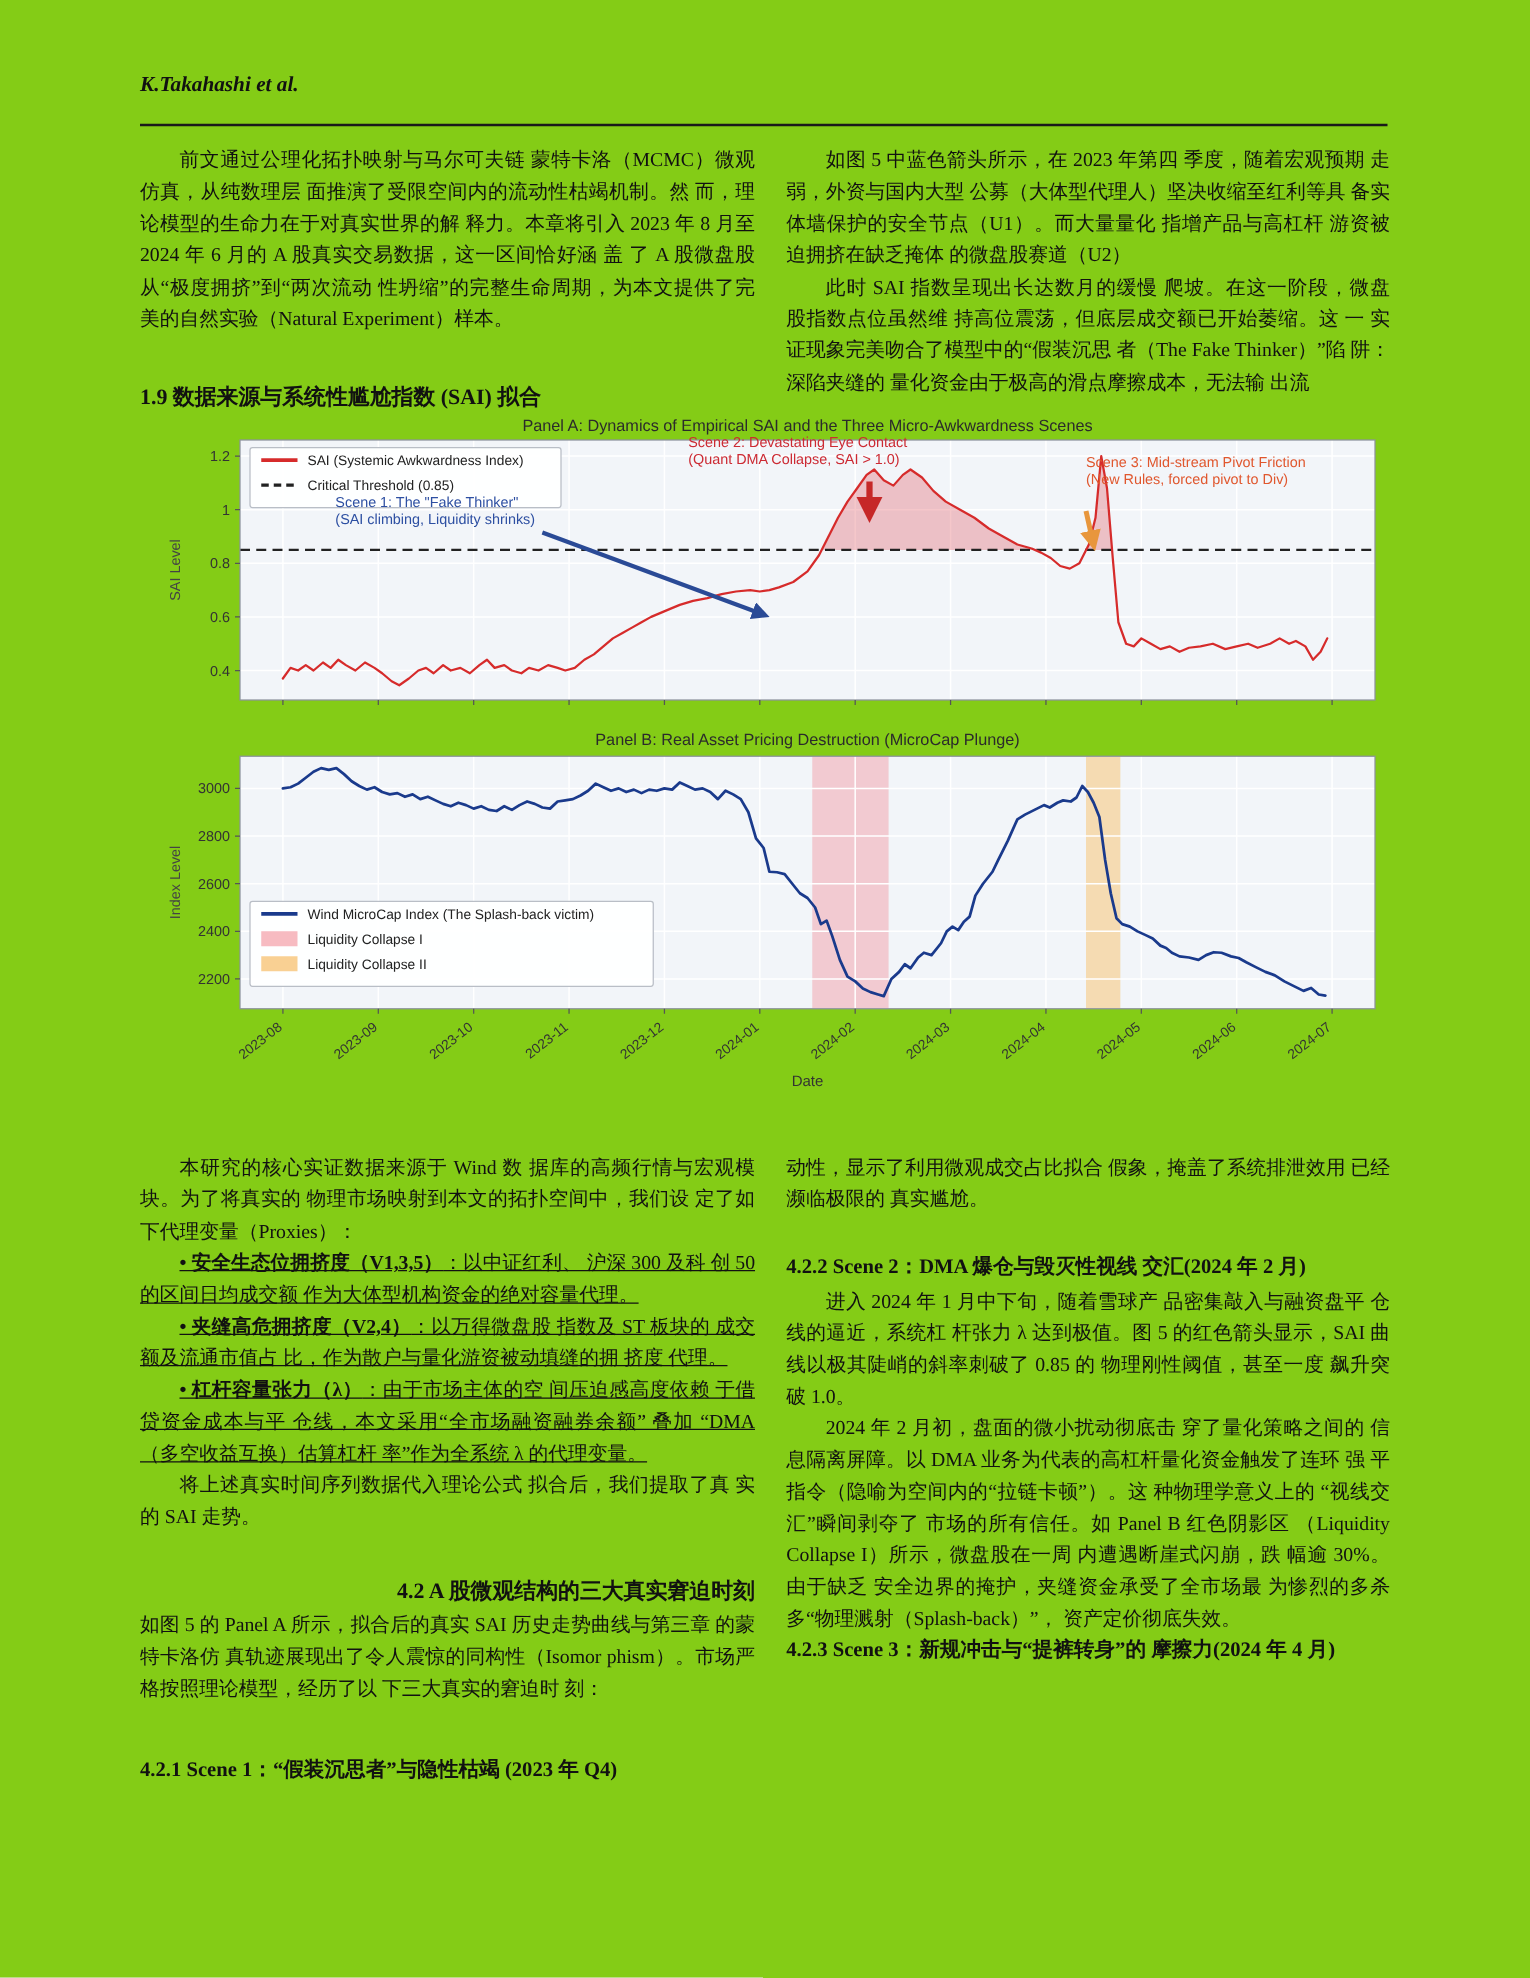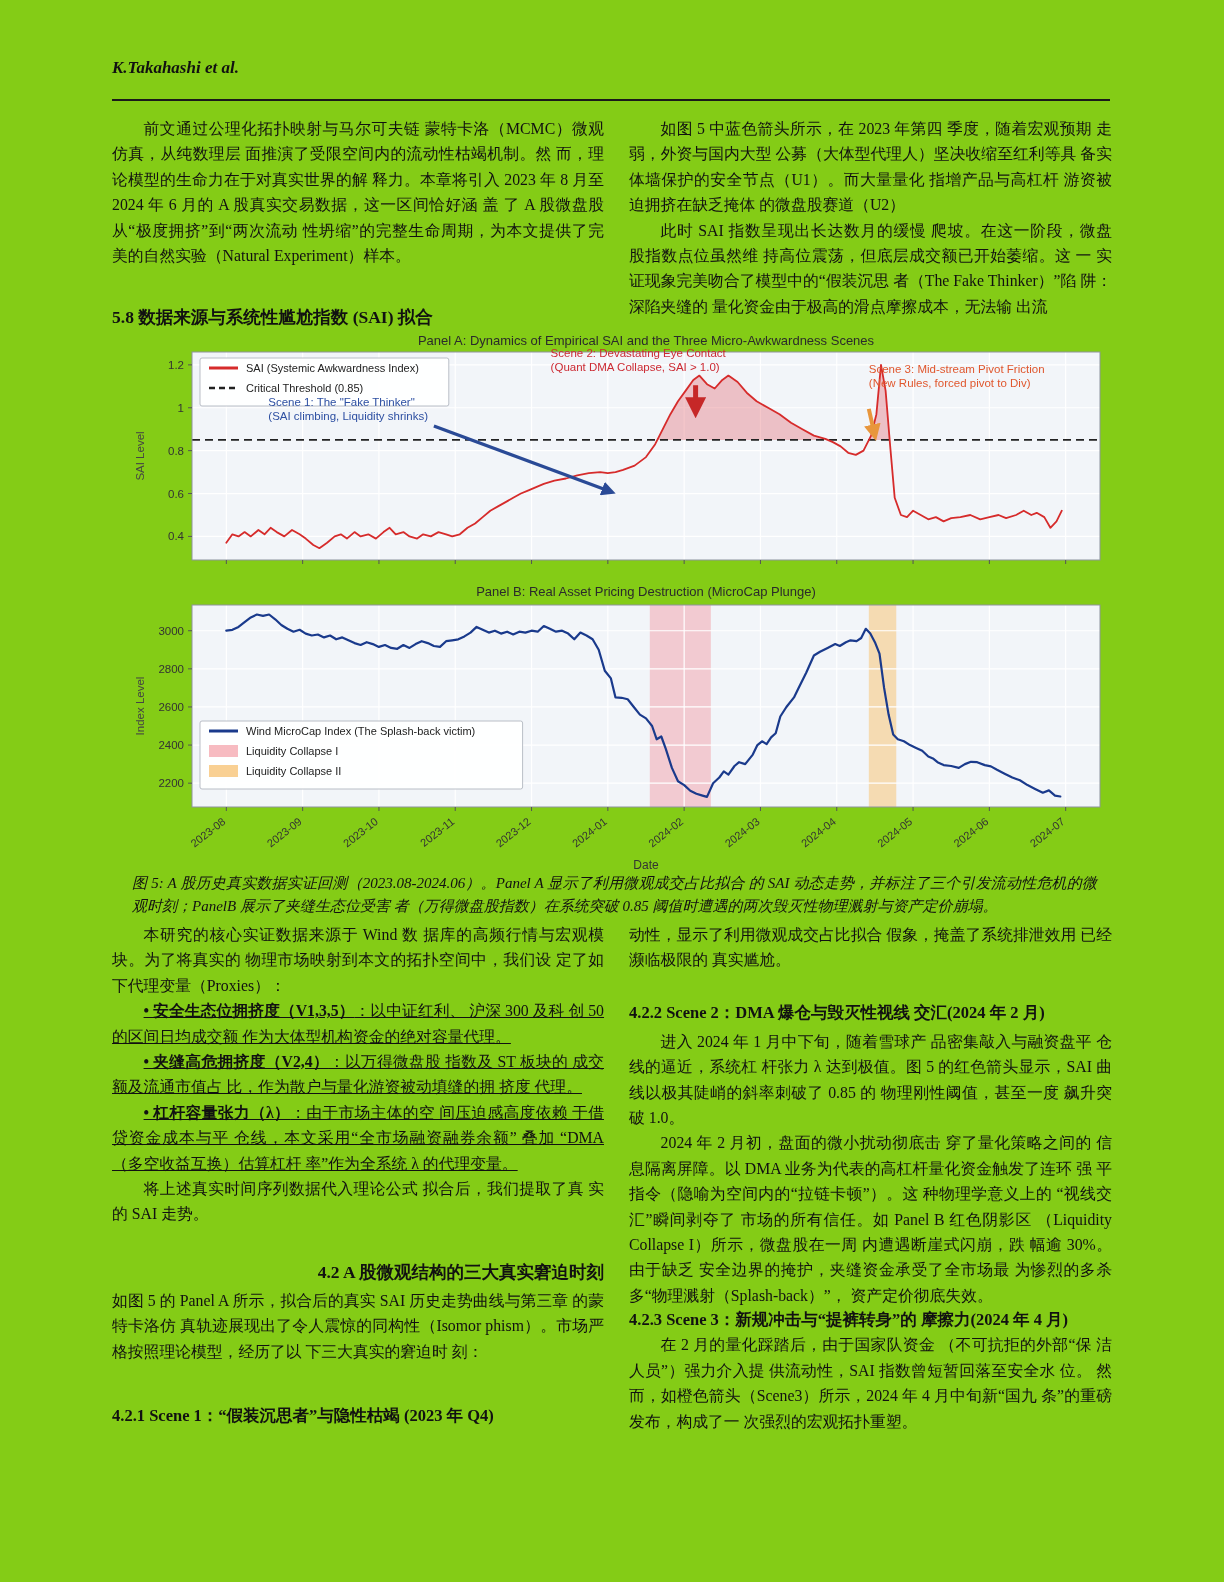--- a/index.html
+++ b/index.html
@@ -26,21 +26,21 @@
 <body>
 
 <div class="page">
 
   <div class="author">K.Takahashi et al.</div>
   <div class="rule"></div>
 
   <div class="col" style="left:112px;top:116px;width:492px;">
     <p class="ind">前文通过公理化拓扑映射与马尔可夫链 蒙特卡洛（MCMC）微观仿真，从纯数理层 面推演了受限空间内的流动性枯竭机制。然 而，理论模型的生命力在于对真实世界的解 释力。本章将引入 2023 年 8 月至 2024 年 6 月的 A 股真实交易数据，这一区间恰好涵 盖 了 A 股微盘股从“极度拥挤”到“两次流动 性坍缩”的完整生命周期，为本文提供了完 美的自然实验（Natural Experiment）样本。</p>
   </div>
-  <div class="col h-major" style="left:112px;top:306px;width:492px;text-align:left;">5.8 数据来源与系统性尴尬指数 (SAI) 拟合</div>
+  <div class="col h-major" style="left:112px;top:306px;width:492px;text-align:left;">1.9 数据来源与系统性尴尬指数 (SAI) 拟合</div>
 
   <div class="col" style="left:629px;top:116px;width:483px;">
     <p class="ind">如图 5 中蓝色箭头所示，在 2023 年第四 季度，随着宏观预期 走弱，外资与国内大型 公募（大体型代理人）坚决收缩至红利等具 备实体墙保护的安全节点（U1）。而大量量化 指增产品与高杠杆 游资被迫拥挤在缺乏掩体 的微盘股赛道（U2）</p>
     <p class="ind">此时 SAI 指数呈现出长达数月的缓慢 爬坡。在这一阶段，微盘 股指数点位虽然维 持高位震荡，但底层成交额已开始萎缩。这 一 实证现象完美吻合了模型中的“假装沉思 者（The Fake Thinker）”陷 阱：深陷夹缝的 量化资金由于极高的滑点摩擦成本，无法输 出流</p>
   </div>
 
   <div class="figure">
     <svg id="panel-a" width="980" height="246" viewBox="0 0 980 246">
         <rect x="62" y="20" width="908" height="208" fill="#f2f5f9"></rect>
         <line x1="96.33613445378151" y1="20" x2="96.33613445378151" y2="228" stroke="#ffffff" stroke-width="1.2"></line>
@@ -179,35 +179,33 @@
         <rect x="70" y="138" width="322.6" height="68" fill="#ffffff" fill-opacity="0.92" stroke="#b9bec6" stroke-width="1" rx="2"></rect>
         <line x1="79" y1="148" x2="108" y2="148" stroke="#1a3a8c" stroke-width="3"></line>
         <text x="116" y="152" font-size="11" fill="#222" text-anchor="start">Wind MicroCap Index (The Splash-back victim)</text>
         <rect x="79" y="162" width="29" height="12" fill="rgba(242,150,160,0.65)"></rect>
         <text x="116" y="172" font-size="11" fill="#222" text-anchor="start">Liquidity Collapse I</text>
         <rect x="79" y="182" width="29" height="12" fill="rgba(248,196,120,0.8)"></rect>
         <text x="116" y="192" font-size="11" fill="#222" text-anchor="start">Liquidity Collapse II</text>
       </svg>
   </div>
 
-  <div class="caption">图 5: A 股历史真实数据实证回测（2023.08-2024.06）。Panel A 显示了利用微观成交占比拟合 的 SAI 动态走势，并标注了三个引发流动性危机的微观时刻；PanelB 展示了夹缝生态位受害 者（万得微盘股指数）在系统突破 0.85 阈值时遭遇的两次毁灭性物理溅射与资产定价崩塌。</div>
 
   <div class="col" style="left:112px;top:922px;width:492px;">
     <p class="ind">本研究的核心实证数据来源于 Wind 数 据库的高频行情与宏观模块。为了将真实的 物理市场映射到本文的拓扑空间中，我们设 定了如下代理变量（Proxies）：</p>
     <p class="bullet"><span class="b">• 安全生态位拥挤度（V1,3,5）</span><span>：以中证红利、 沪深 300 及科 创 50 的区间日均成交额 作为大体型机构资金的绝对容量代理。</span></p>
     <p class="bullet"><span class="b">• 夹缝高危拥挤度（V2,4）</span><span>：以万得微盘股 指数及 ST 板块的 成交额及流通市值占 比，作为散户与量化游资被动填缝的拥 挤度 代理。</span></p>
     <p class="bullet"><span class="b">• 杠杆容量张力（λ）</span><span>：由于市场主体的空 间压迫感高度依赖 于借贷资金成本与平 仓线，本文采用“全市场融资融券余额” 叠加 “DMA（多空收益互换）估算杠杆 率”作为全系统 λ 的代理变量。</span></p>
     <p class="ind">将上述真实时间序列数据代入理论公式 拟合后，我们提取了真 实的 SAI 走势。</p>
     <p class="h-major" style="margin-top:34px;text-align:right;">4.2 A 股微观结构的三大真实窘迫时刻</p>
     <p style="margin-top:4px;">如图 5 的 Panel A 所示，拟合后的真实 SAI 历史走势曲线与第三章 的蒙特卡洛仿 真轨迹展现出了令人震惊的同构性（Isomor phism）。市场严格按照理论模型，经历了以 下三大真实的窘迫时 刻：</p>
     <p class="h-sub" style="margin-top:40px;text-align:left;">4.2.1 Scene 1：“假装沉思者”与隐性枯竭 (2023 年 Q4)</p>
   </div>
 
   <div class="col" style="left:629px;top:922px;width:483px;">
     <p>动性，显示了利用微观成交占比拟合 假象，掩盖了系统排泄效用 已经濒临极限的 真实尴尬。</p>
     <p class="h-sub" style="margin-top:28px;text-align:left;">4.2.2 Scene 2：DMA 爆仓与毁灭性视线 交汇(2024 年 2 月)</p>
     <p class="ind" style="margin-top:4px;">进入 2024 年 1 月中下旬，随着雪球产 品密集敲入与融资盘平 仓线的逼近，系统杠 杆张力 λ 达到极值。图 5 的红色箭头显示，SAI 曲线以极其陡峭的斜率刺破了 0.85 的 物理刚性阈值，甚至一度 飙升突破 1.0。</p>
     <p class="ind">2024 年 2 月初，盘面的微小扰动彻底击 穿了量化策略之间的 信息隔离屏障。以 DMA 业务为代表的高杠杆量化资金触发了连环 强 平指令（隐喻为空间内的“拉链卡顿”）。这 种物理学意义上的 “视线交汇”瞬间剥夺了 市场的所有信任。如 Panel B 红色阴影区 （Liquidity Collapse I）所示，微盘股在一周 内遭遇断崖式闪崩，跌 幅逾 30%。由于缺乏 安全边界的掩护，夹缝资金承受了全市场最 为惨烈的多杀多“物理溅射（Splash-back）”， 资产定价彻底失效。</p>
     <p class="h-sub" style="text-align:left;">4.2.3 Scene 3：新规冲击与“提裤转身”的 摩擦力(2024 年 4 月)</p>
-    <p class="ind">在 2 月的量化踩踏后，由于国家队资金 （不可抗拒的外部“保 洁人员”）强力介入提 供流动性，SAI 指数曾短暂回落至安全水 位。 然而，如橙色箭头（Scene3）所示，2024 年 4 月中旬新“国九 条”的重磅发布，构成了一 次强烈的宏观拓扑重塑。</p>
   </div>
 
 </div>
 
 </body></html>

